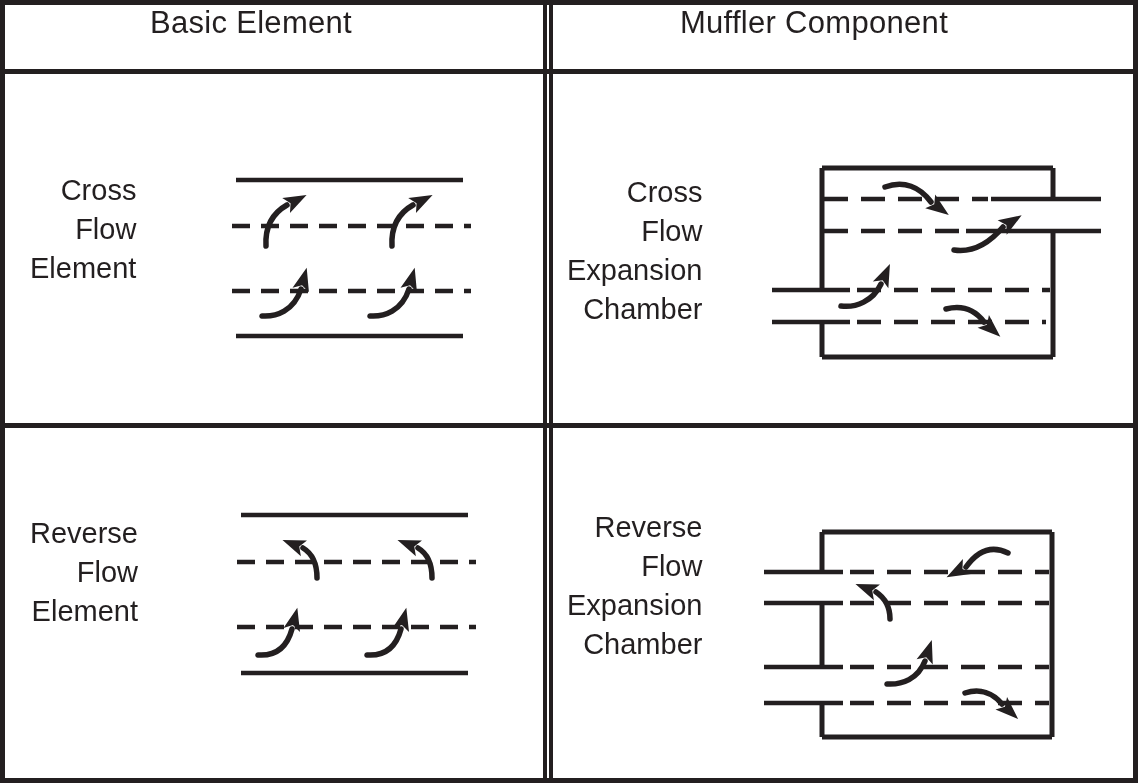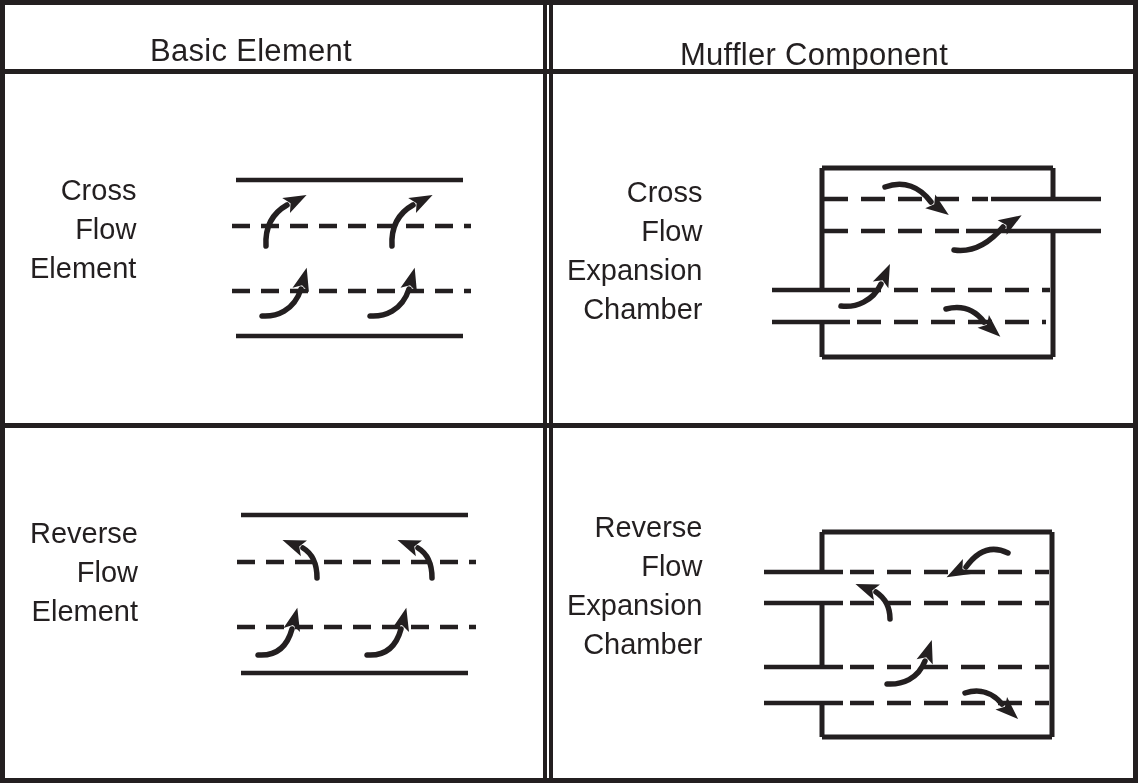--- a/index.html
+++ b/index.html
@@ -13,21 +13,21 @@
     overflow: hidden;
   }
   .frame { position: absolute; inset: 0; border: 5px solid #231f20; }
   .vline { position: absolute; top: 0; height: 783px; width: 4px; background: #231f20; }
   .v1 { left: 543px; }
   .v2 { left: 549px; }
   .hline { position: absolute; left: 0; width: 1138px; height: 5px; background: #231f20; }
   .header-sep { top: 69px; }
   .row-sep { top: 423px; }
   .hdr {
-    position: absolute; display: flex; align-items: flex-end; justify-content: center;
+    position: absolute; display: flex; align-items: flex-start; justify-content: center;
     font-size: 31px; letter-spacing: 0.3px; white-space: nowrap; padding-left: 6px;
   }
   .hdr-left  { left: 5px;   top: 5px; width: 538px; height: 64px; padding-right: 52px; }
   .hdr-right { left: 553px; top: 5px; width: 580px; height: 68px; padding-right: 64px; }
   .lbl { position: absolute; font-size: 29px; line-height: 39px; }
   .lbl span { display: block; text-align: right; }
   .lbl-c1 { left: 30px;  top: 171px; }
   .lbl-c2 { left: 567px; top: 173px; }
   .lbl-c3 { left: 30px;  top: 514px; }
   .lbl-c4 { left: 567px; top: 508px; }

